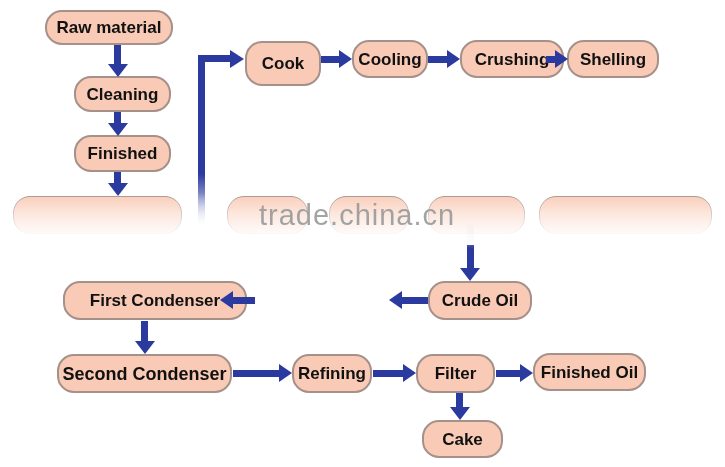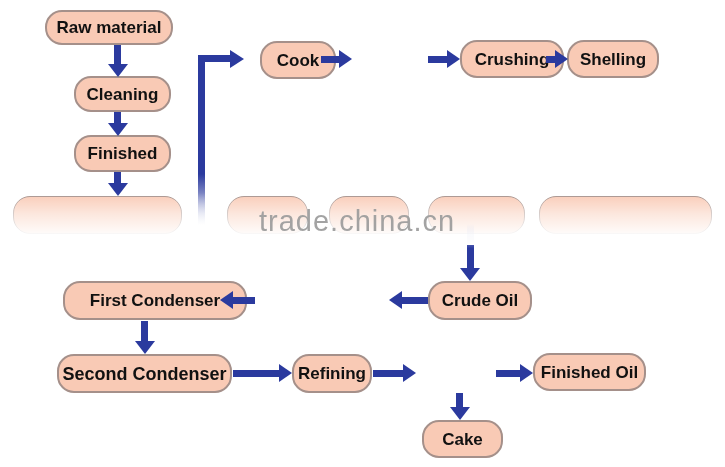--- a/index.html
+++ b/index.html
@@ -32,42 +32,45 @@
   .head{position:absolute;width:0;height:0;z-index:1;}
   .head-down{border-left:10px solid transparent;border-right:10px solid transparent;border-top:13px solid var(--arrow);}
   .head-right{border-top:9px solid transparent;border-bottom:9px solid transparent;border-left:13px solid var(--arrow);}
   .head-right.big{border-top-width:9px;border-bottom-width:9px;border-left-width:14px;}
   .head-left{border-top:9px solid transparent;border-bottom:9px solid transparent;border-right:13px solid var(--arrow);}
   #wash-band{
     position:absolute;left:0;top:193px;width:725px;height:52px;z-index:2;
     background:linear-gradient(to bottom,rgba(255,255,255,0) 0%,rgba(255,255,255,0.55) 40%,rgba(255,255,255,0.95) 80%,#ffffff 100%);
   }
   #watermark{
-    position:absolute;left:259px;top:205px;z-index:3;
+    position:absolute;left:259px;top:199px;z-index:3;
     font-size:29px;font-weight:normal;color:var(--wm);opacity:0.92;
     letter-spacing:1px;white-space:nowrap;
   }
 </style>
 </head>
 <body>
 
 <div id="canvas">
 
   <div class="node" style="left:45px;top:10px;width:128px;height:35px">
     <span>Raw material</span>
   </div>
   <div class="node" style="left:74px;top:76px;width:97px;height:36px">
     <span>Cleaning</span>
   </div>
   <div class="node" style="left:74px;top:135px;width:97px;height:37px">
     <span>Finished</span>
   </div>
 
-  <div class="node" style="left:260px;top:41px;width:76px;height:38px">
+  <div class="node" style="left:245px;top:41px;width:76px;height:45px">
     <span>Cook</span>
+  </div>
+  <div class="node" style="left:352px;top:40px;width:76px;height:38px">
+    <span>Cooling</span>
   </div>
   <div class="node" style="left:460px;top:40px;width:104px;height:38px">
     <span>Crushing</span>
   </div>
   <div class="node" style="left:567px;top:40px;width:92px;height:38px">
     <span>Shelling</span>
   </div>
 
   <div class="node faded" style="left:13px;top:196px;width:169px;height:38px"></div>
   <div class="node faded" style="left:227px;top:196px;width:81px;height:38px"></div>
@@ -80,20 +83,23 @@
   </div>
   <div class="node" style="left:428px;top:281px;width:104px;height:39px">
     <span>Crude Oil</span>
   </div>
 
   <div class="node" style="left:57px;top:354px;width:175px;height:39px;font-size:18px">
     <span>Second Condenser</span>
   </div>
   <div class="node" style="left:292px;top:354px;width:80px;height:39px">
     <span>Refining</span>
+  </div>
+  <div class="node" style="left:416px;top:354px;width:79px;height:39px">
+    <span>Filter</span>
   </div>
   <div class="node" style="left:533px;top:353px;width:113px;height:38px">
     <span>Finished Oil</span>
   </div>
   <div class="node" style="left:422px;top:420px;width:81px;height:38px">
     <span>Cake</span>
   </div>
 
   <div class="vline" style="left:114px;top:45px;height:19px"></div>
   <div class="head head-down" style="left:108px;top:64px"></div>

